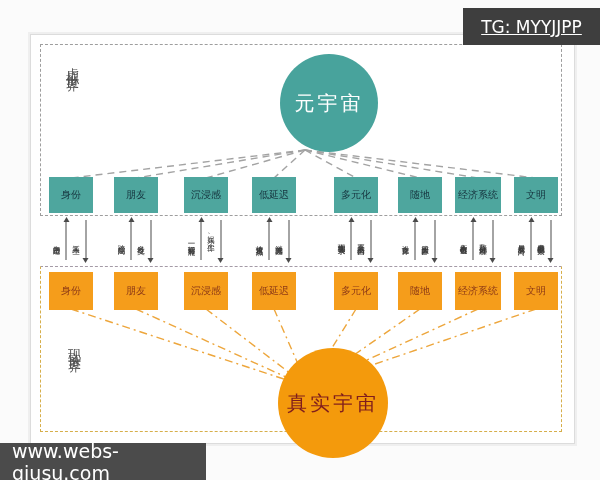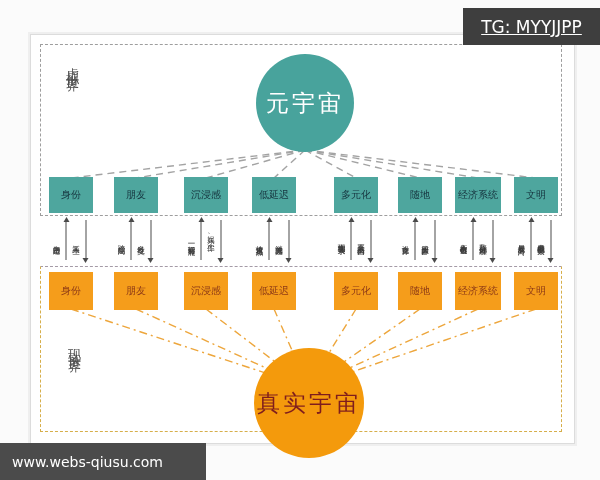--- a/index.html
+++ b/index.html
@@ -26,21 +26,21 @@
   .world-label{
     position:absolute;z-index:2;
     writing-mode:vertical-rl;text-orientation:upright;
     font-size:13px;color:#4f4f4f;letter-spacing:4px;line-height:1;
   }
   .label-virtual{left:66px;top:57px;}
   .label-real{left:68px;top:338px;}
   .big-circle{
     position:absolute;z-index:2;border-radius:50%;
     display:flex;align-items:center;justify-content:center;
-    letter-spacing:3px;font-size:23px;
+    letter-spacing:3px;font-size:20px;margin-left:24px;
   }
   .circle-meta{left:256px;top:54px;width:98px;height:98px;background:#48a39c;color:#ffffff;}
   .circle-real{left:254px;top:348px;width:110px;height:110px;background:#f49a0c;color:#7f1d1d;font-family:Liberation Serif, serif;}
   .node{
     position:absolute;z-index:2;
     display:flex;align-items:center;justify-content:center;text-align:center;
     font-size:10px;line-height:1.18;padding:1px;box-sizing:border-box;
   }
   .node.teal{top:177px;height:36px;background:#4ea69e;color:#16353f;}
   .node.orange{top:272px;height:38px;background:#f59d1b;color:#8d3a16;}
@@ -69,21 +69,21 @@
     border-top:5px solid #4a4a4a;
   }
   .connectors{position:absolute;left:0;top:0;z-index:1;pointer-events:none;}
   .wm-top{
     position:absolute;right:0;top:8px;width:137px;height:37px;z-index:5;
     background:#3e3e3e;color:#ffffff;font-size:17px;
     display:flex;align-items:center;justify-content:center;text-decoration:underline;
   }
   .wm-bottom{
     position:absolute;left:0;top:443px;width:206px;height:37px;z-index:5;
-    background:#4b4b4b;color:#ffffff;font-size:14px;
+    background:#4b4b4b;color:#ffffff;font-size:19px;
     display:flex;align-items:center;padding-left:12px;box-sizing:border-box;
   }
 </style>
 </head>
 <body>
 
 <div class="panel"></div>
 
 <svg class="connectors" width="600" height="480">
   <g stroke="#a3a3a3" stroke-width="1.4" stroke-dasharray="7,5">

